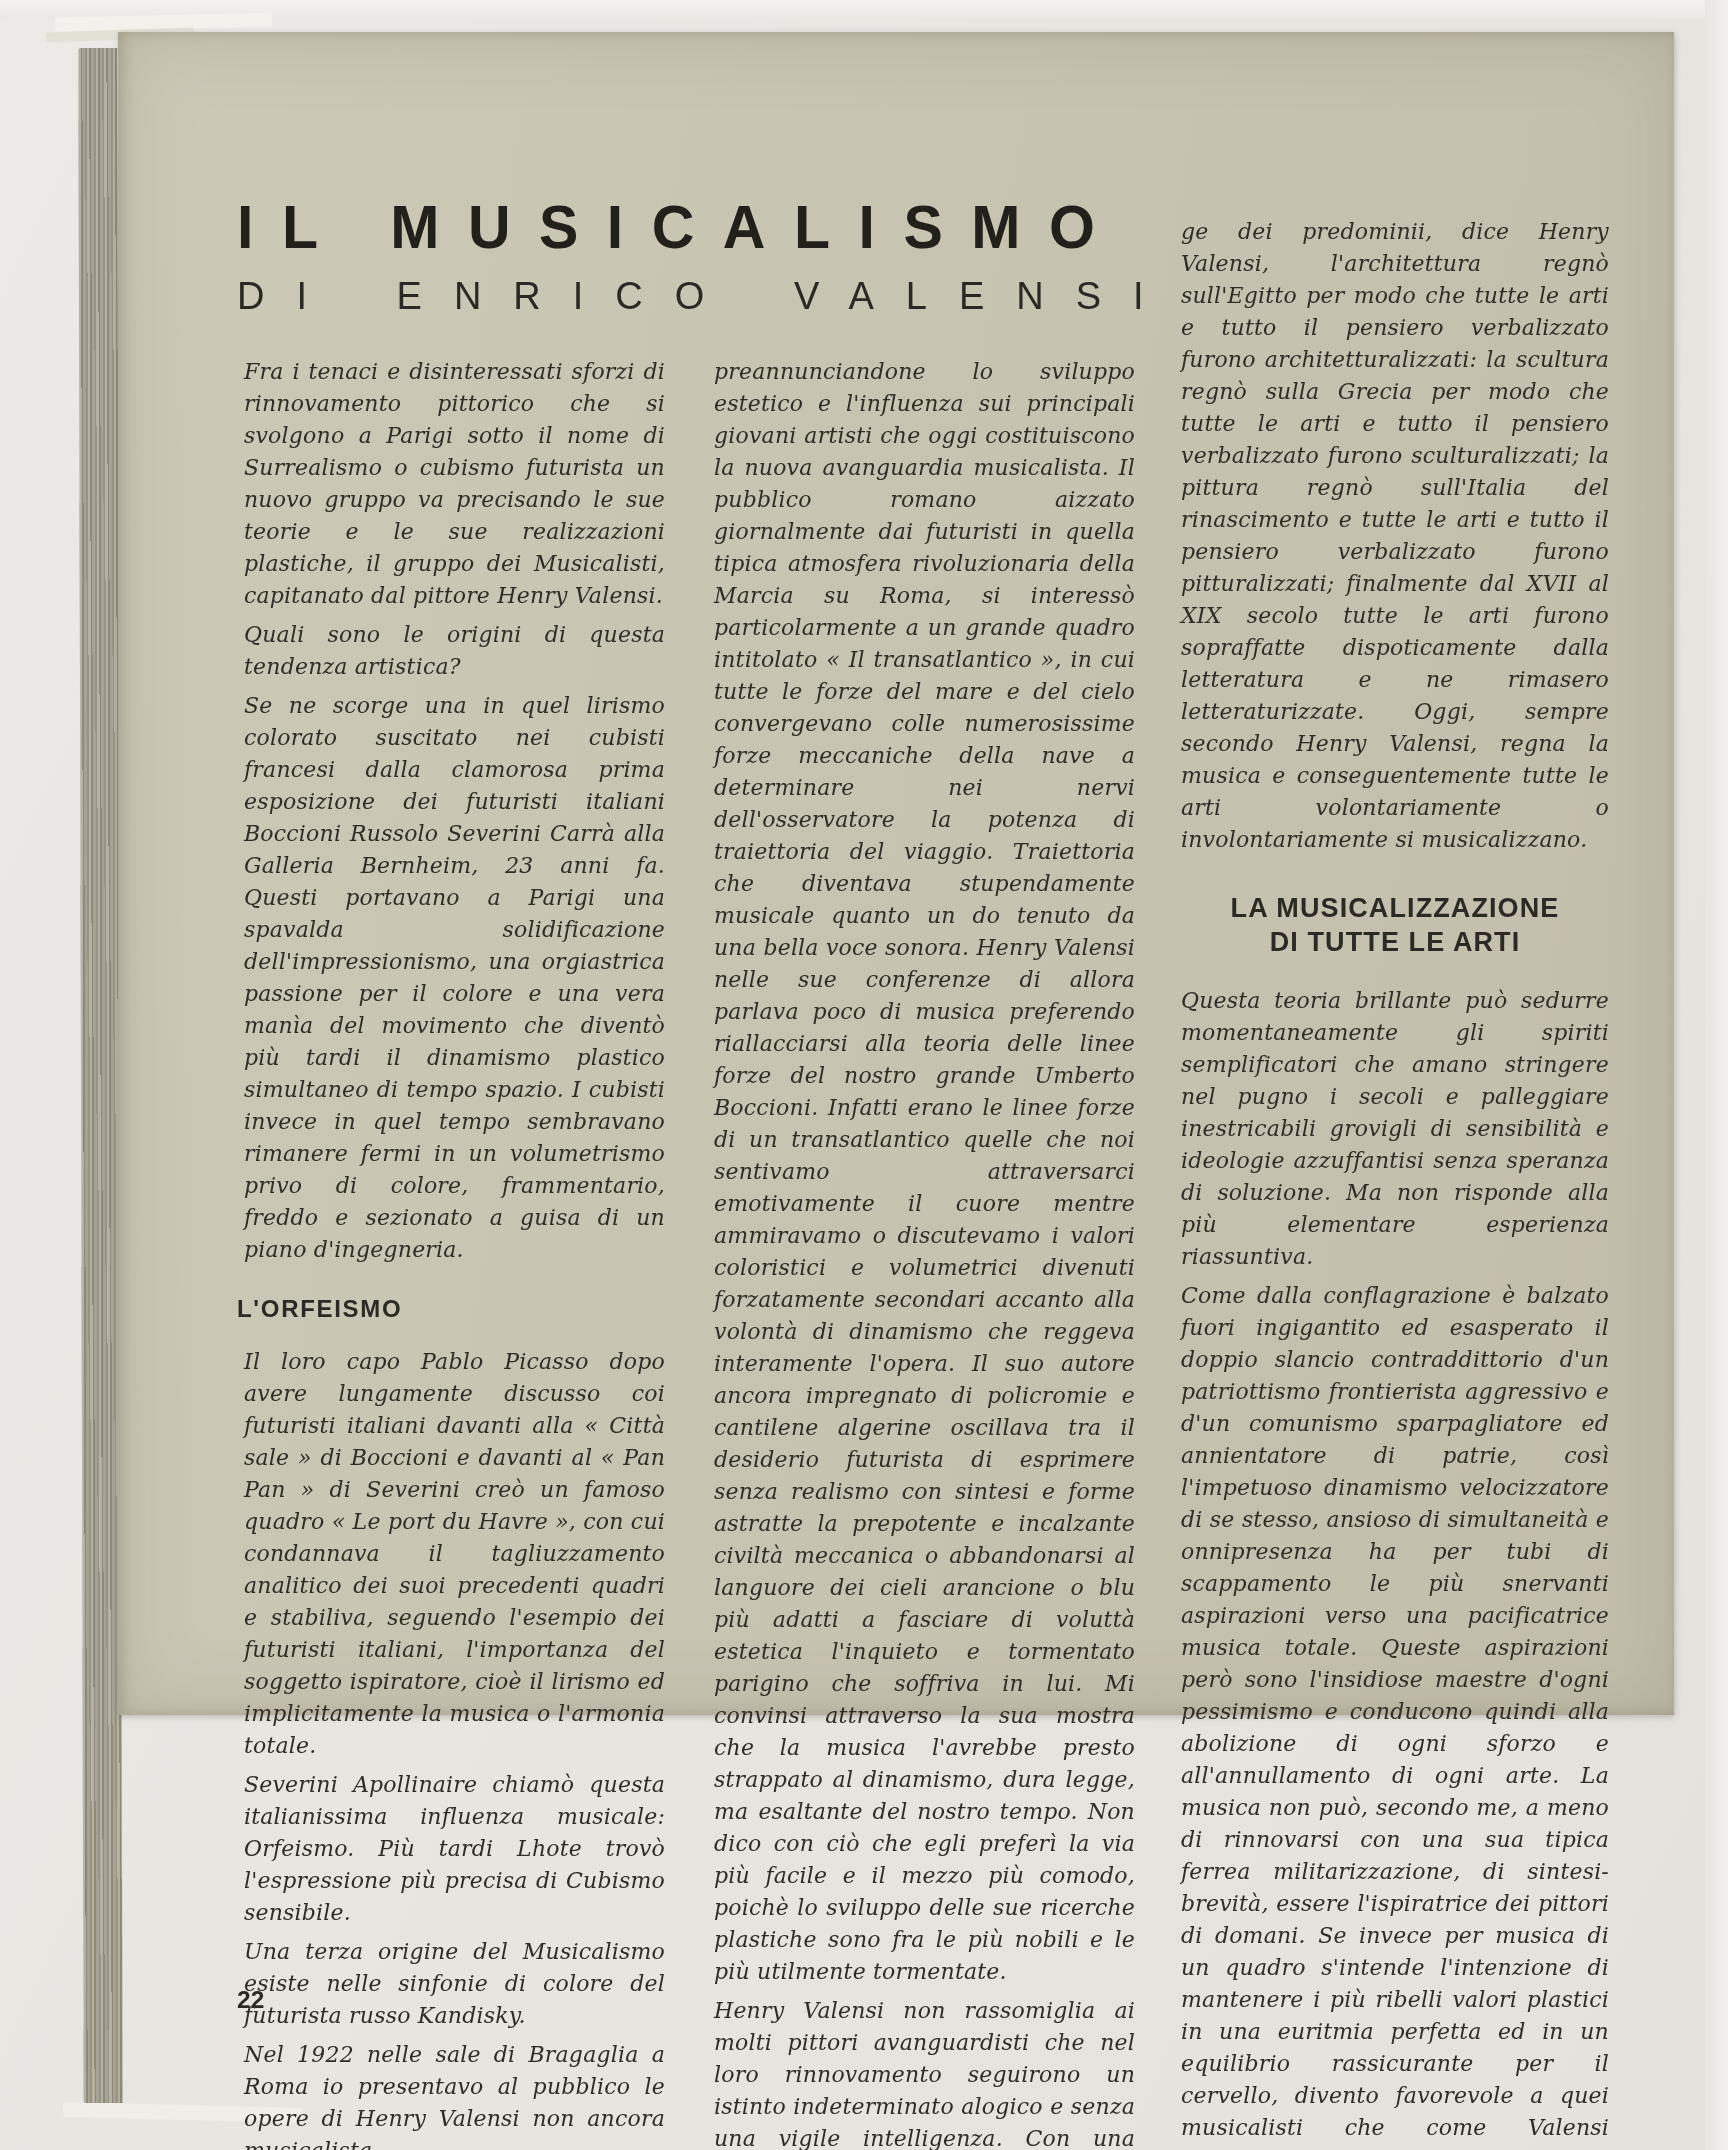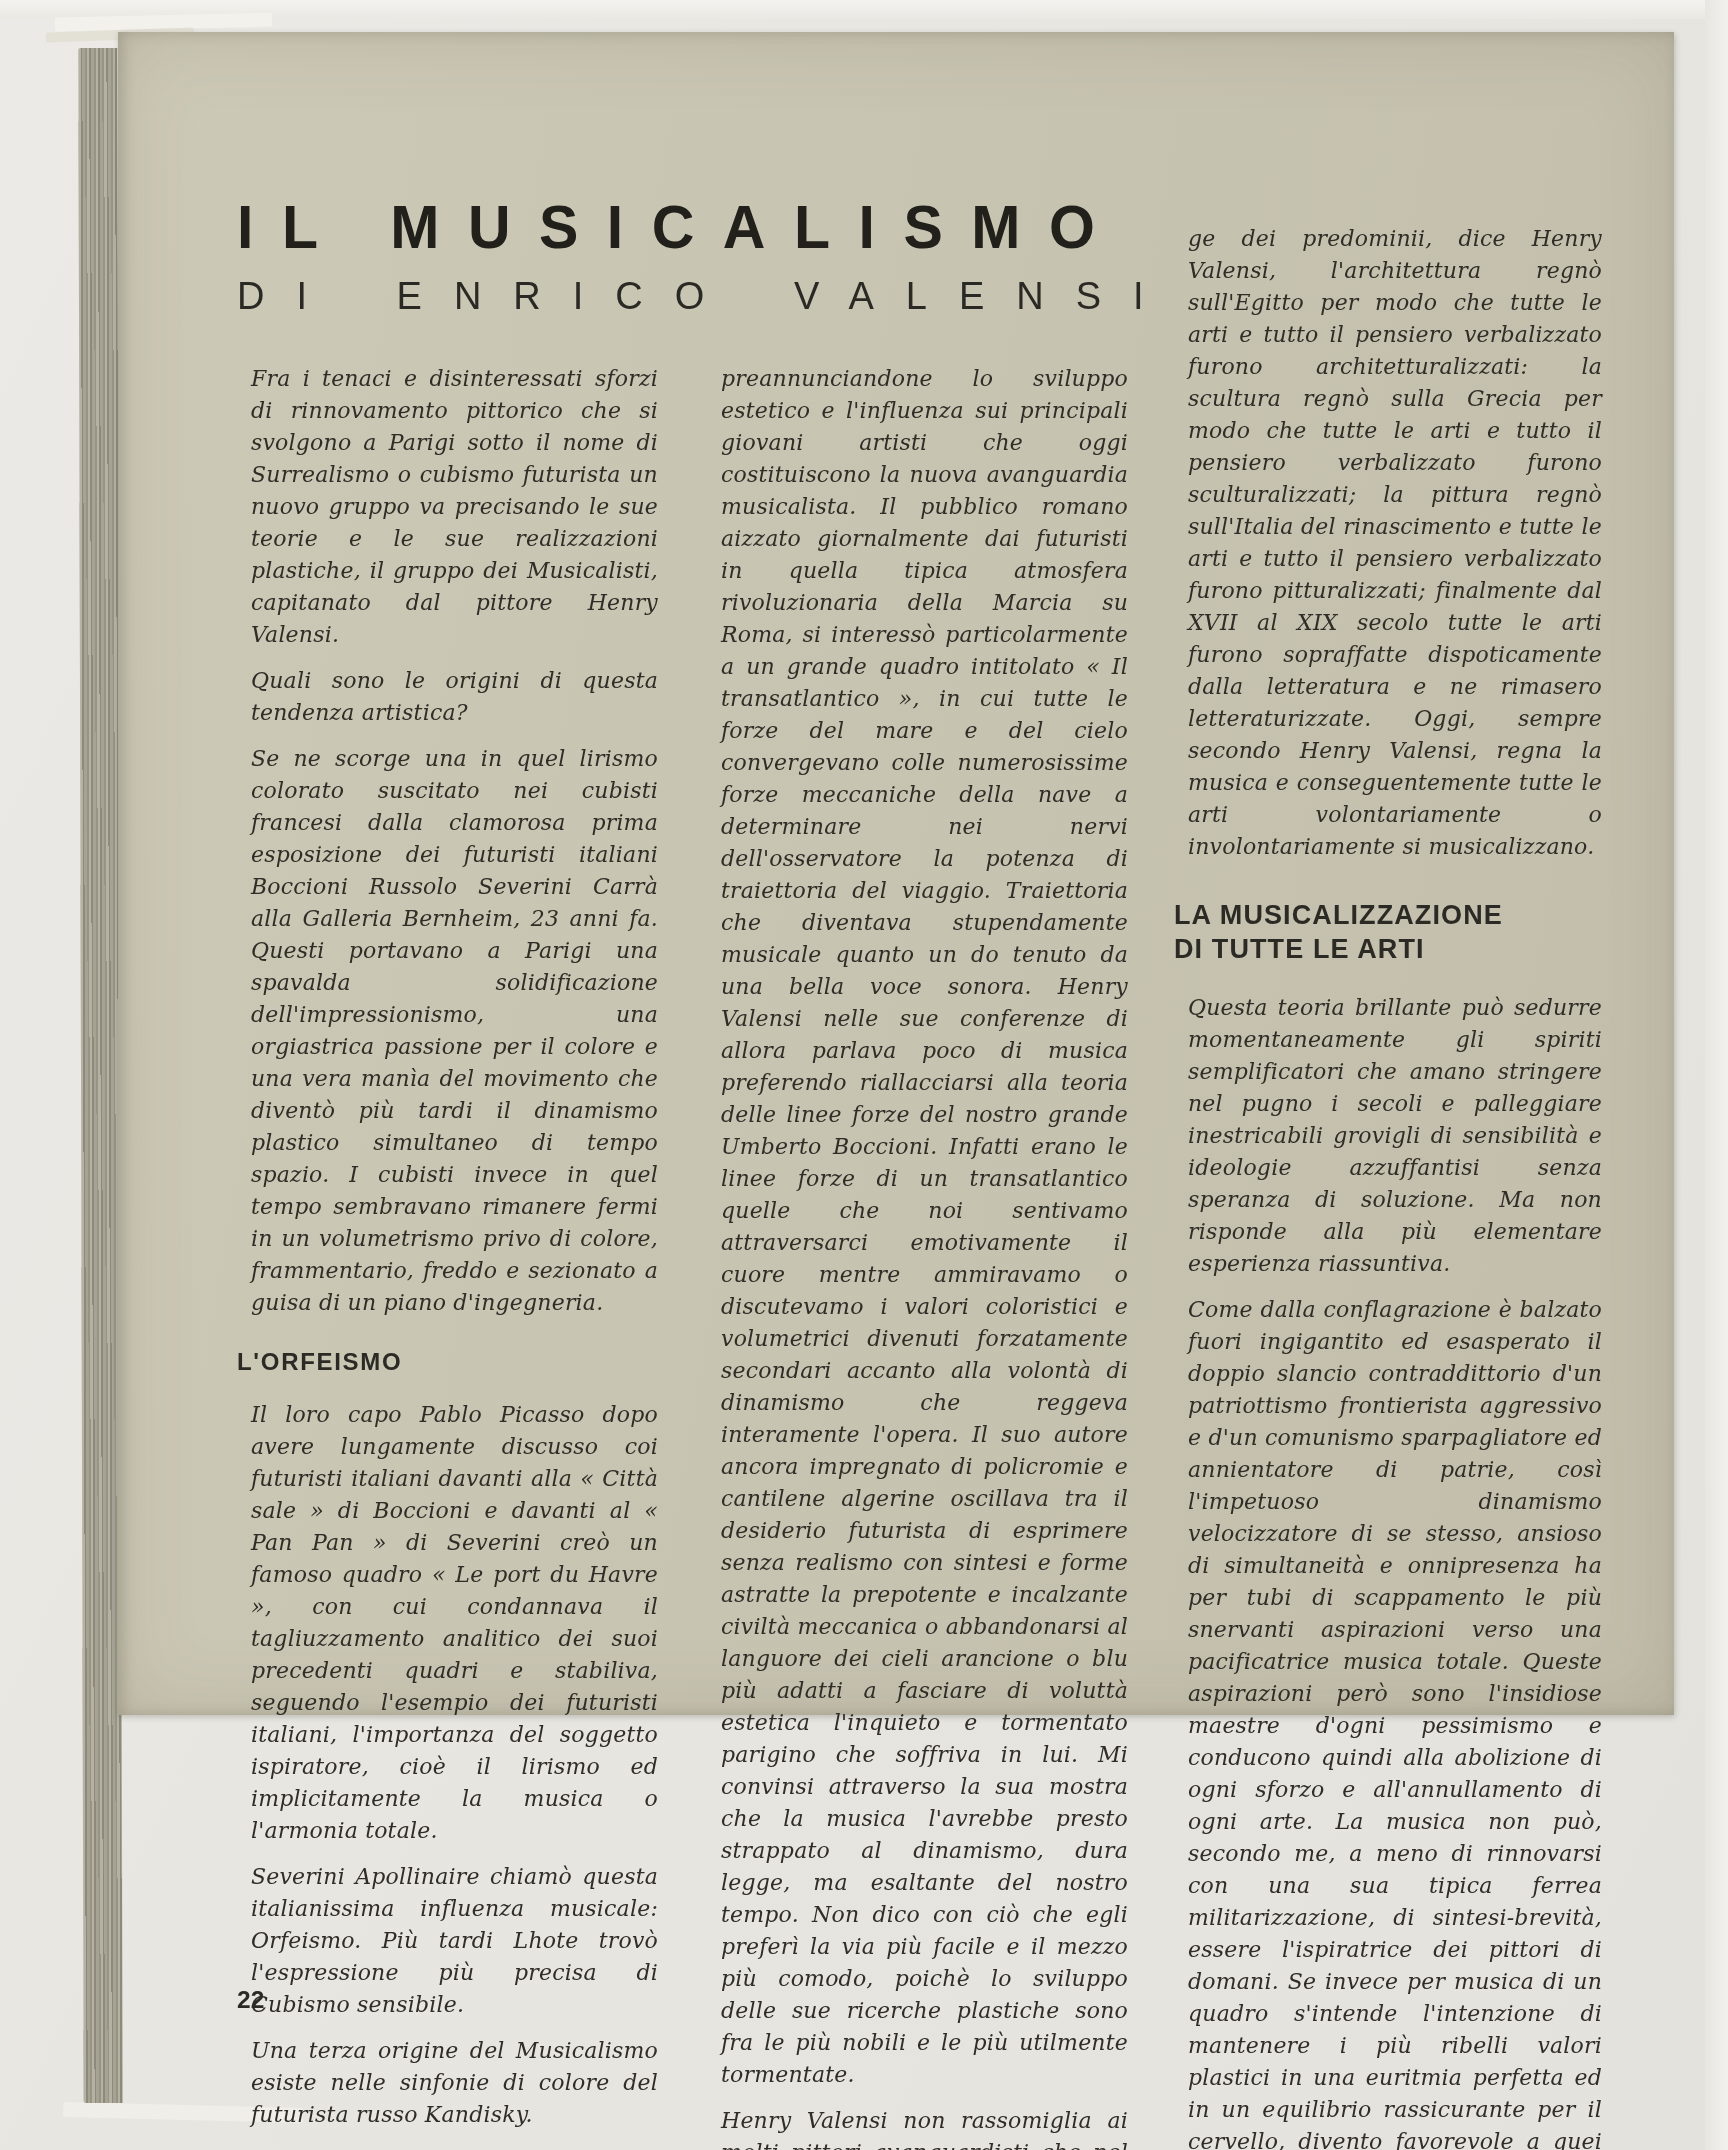--- a/index.html
+++ b/index.html
@@ -93,42 +93,42 @@
   .col {
     position: absolute;
     width: 435px;
     color: #2f2d26;
     font-size: 22px;
     line-height: 32px;
     text-align: justify;
     font-style: italic;
     letter-spacing: 0.2px;
   }
-  .col p { margin: 14px; }
+  .col p { margin: 7px; }
   .col-1 { left: 119px;  top: 317px; }
   .col-2 { left: 589px; top: 317px; }
   .col-3 { left: 1056px; top: 177px; width: 442px; }
 
   .col h3 {
     font-family: "Liberation Sans", sans-serif;
     font-style: normal;
     font-weight: 700;
     font-size: 24px;
     letter-spacing: 1.7px;
     margin: 27px 0 20.5px 0;
     color: #2c2a24;
     text-align: left;
   }
   .col-3 h3 {
     font-size: 27px;
     line-height: 34px;
     letter-spacing: 1.1px;
     margin: 35px 0 26px 0;
   }
-  .col-3 h3 .hl { display: block; }
+  .col-3 h3 .hl { display: block; text-align: center; }
 
   .page-number {
     position: absolute; left: 119px; top: 1954px;
     font-family: "Liberation Sans", sans-serif;
     font-weight: 700;
     font-size: 24.5px;
     color: #2c2a24;
   }
 </style>
 </head>

